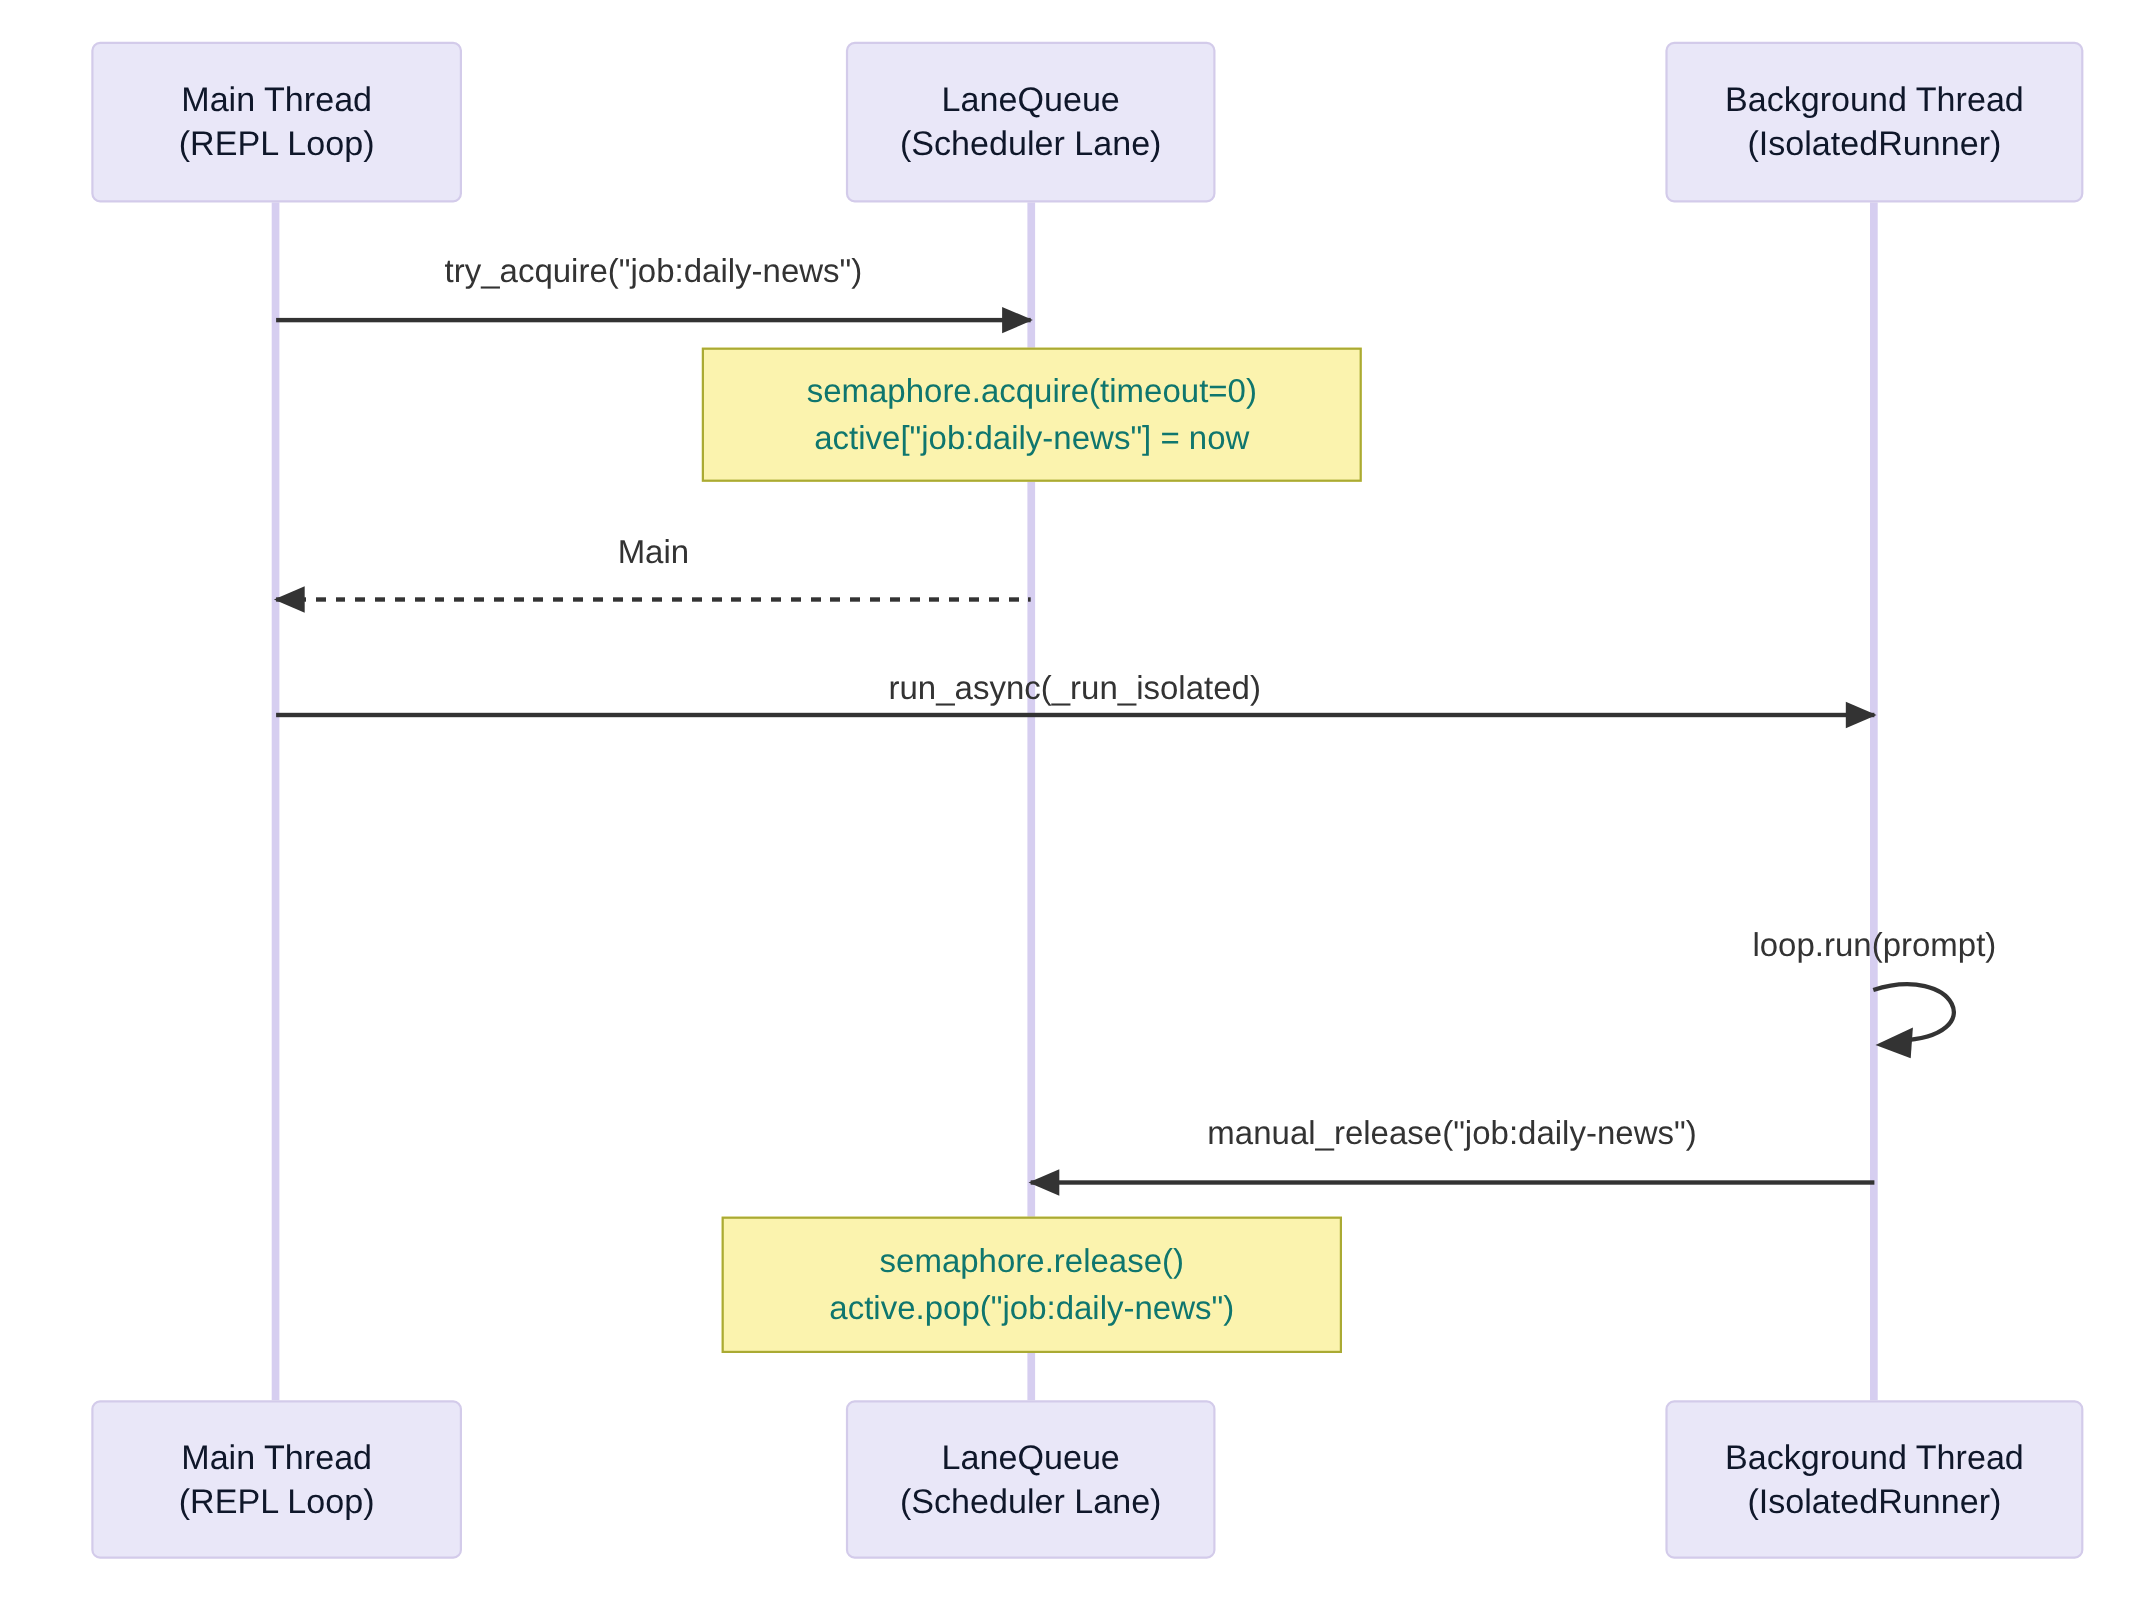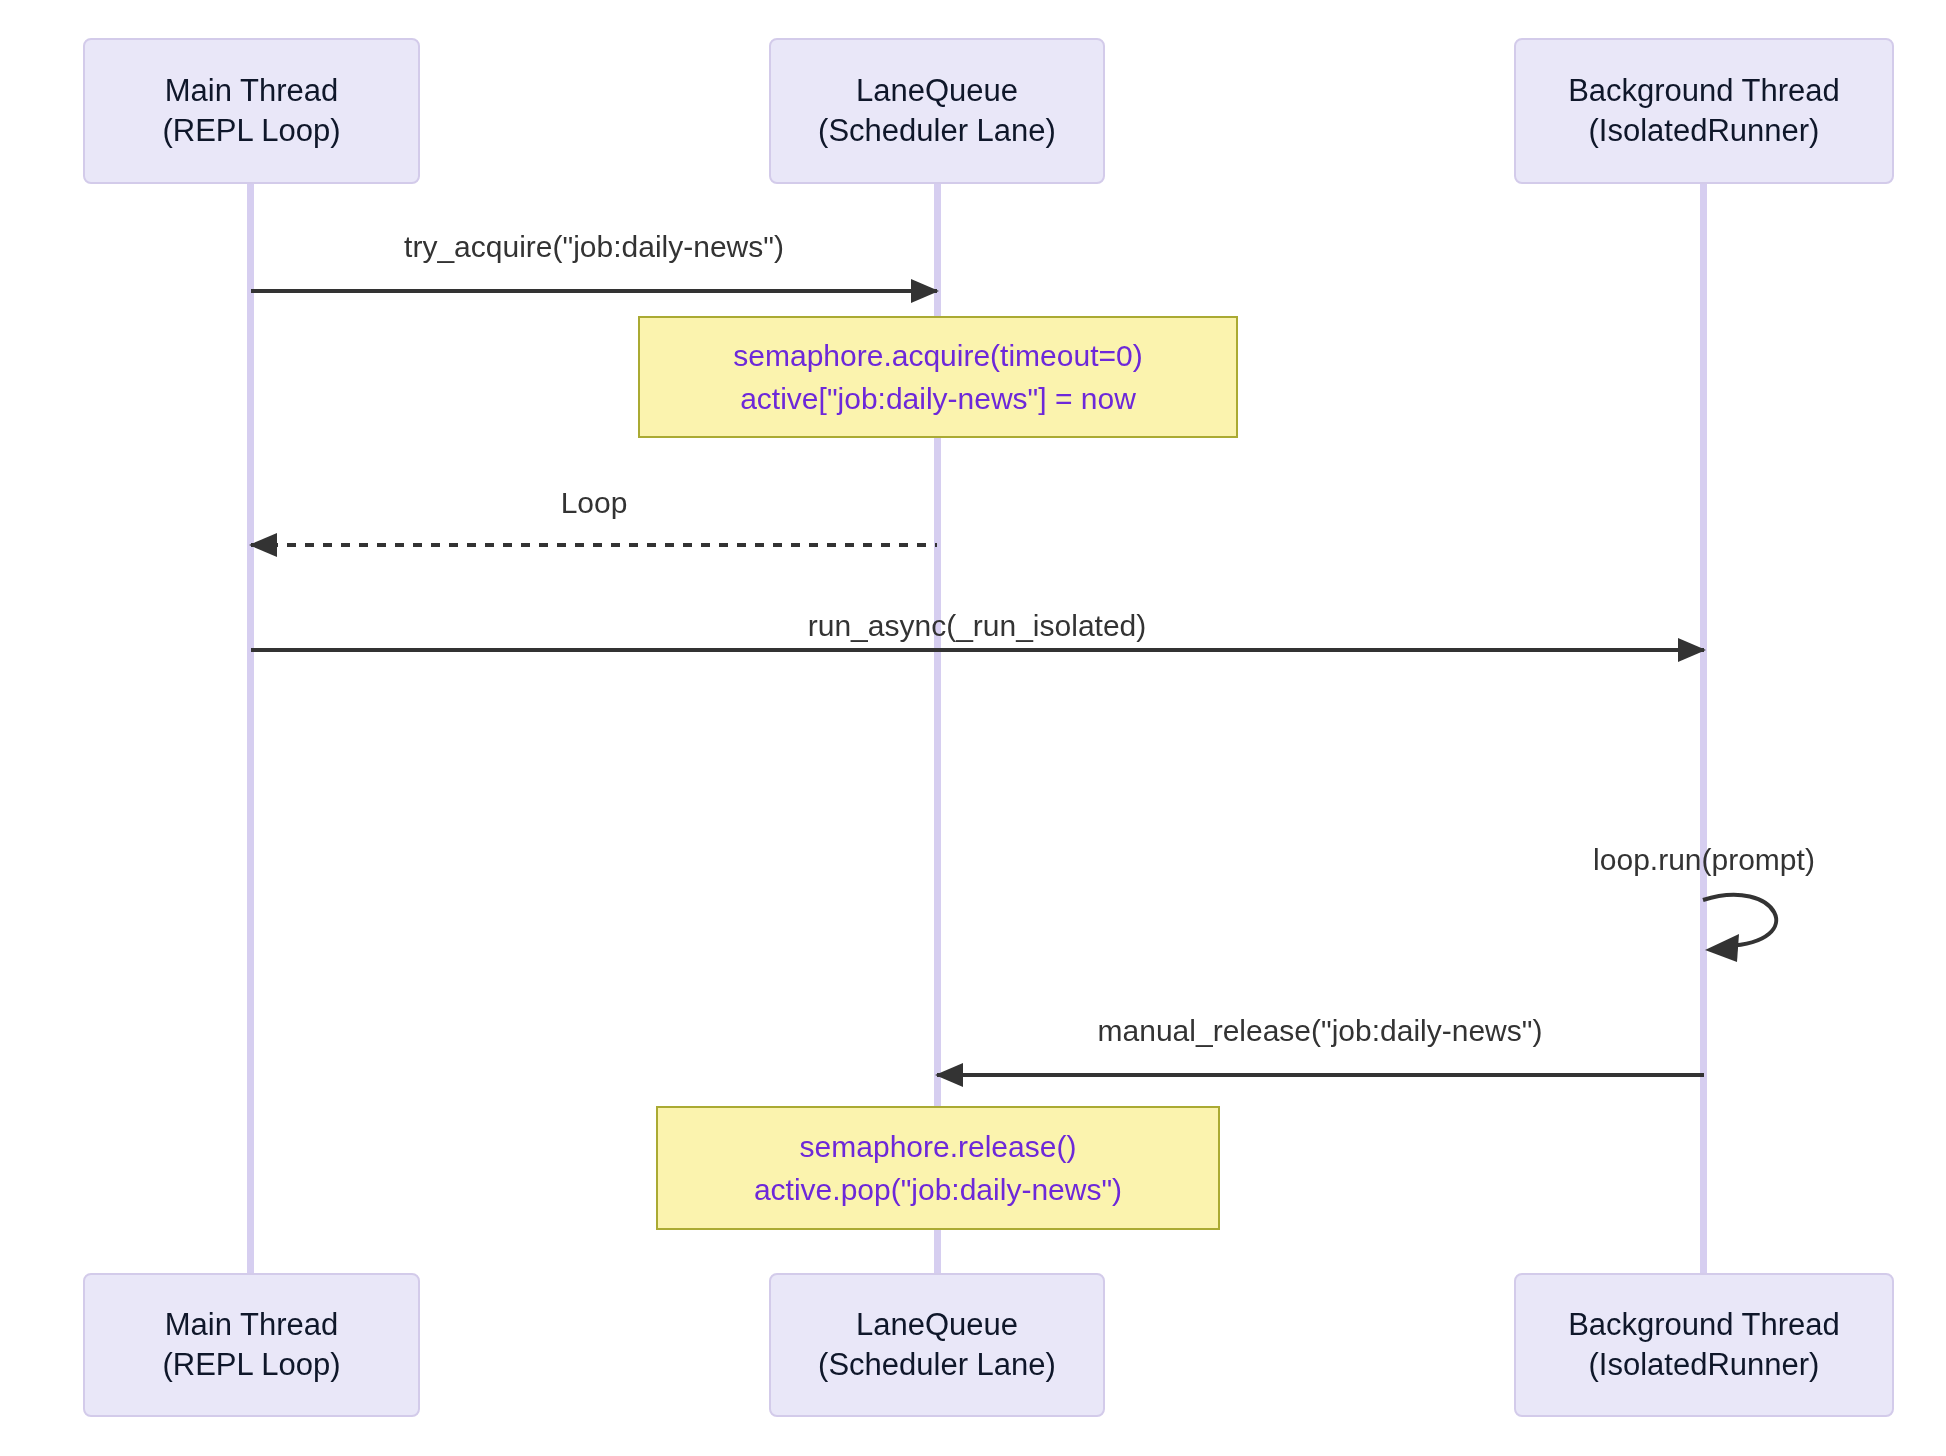--- a/index.html
+++ b/index.html
@@ -76,21 +76,21 @@
     position:absolute;
     background:var(--note-fill);
     border:2px solid var(--note-border);
     display:flex;
     flex-direction:column;
     align-items:center;
     justify-content:center;
     text-align:center;
     font-size:30px;
     line-height:43px;
-    color:#6d28d9;
+    color:#0f766e;
   }
   .self-loop{
     position:absolute;
     overflow:visible;
   }
 </style>
 </head>
 <body>
 
 <div class="canvas">
@@ -116,21 +116,21 @@
   <div class="msg-arrow" style="left:251px;top:289px;width:686px;">
     <div class="msg-line"></div>
     <div class="tri tri-r"></div>
   </div>
 
   <div class="note" style="left:638px;top:316px;width:600px;height:122px;">
     <div>semaphore.acquire(timeout=0)</div>
     <div>active["job:daily-news"] = now</div>
   </div>
 
-  <div class="msg-label" style="left:270px;top:486px;width:648px;">Loop</div>
+  <div class="msg-label" style="left:270px;top:486px;width:648px;">Main</div>
   <div class="msg-arrow dashed" style="left:251px;top:543px;width:686px;">
     <div class="msg-line"></div>
     <div class="tri tri-l"></div>
   </div>
 
   <div class="msg-label" style="left:657px;top:609px;width:640px;">run_async(_run_isolated)</div>
   <div class="msg-arrow" style="left:251px;top:648px;width:1453px;">
     <div class="msg-line"></div>
     <div class="tri tri-r"></div>
   </div>

